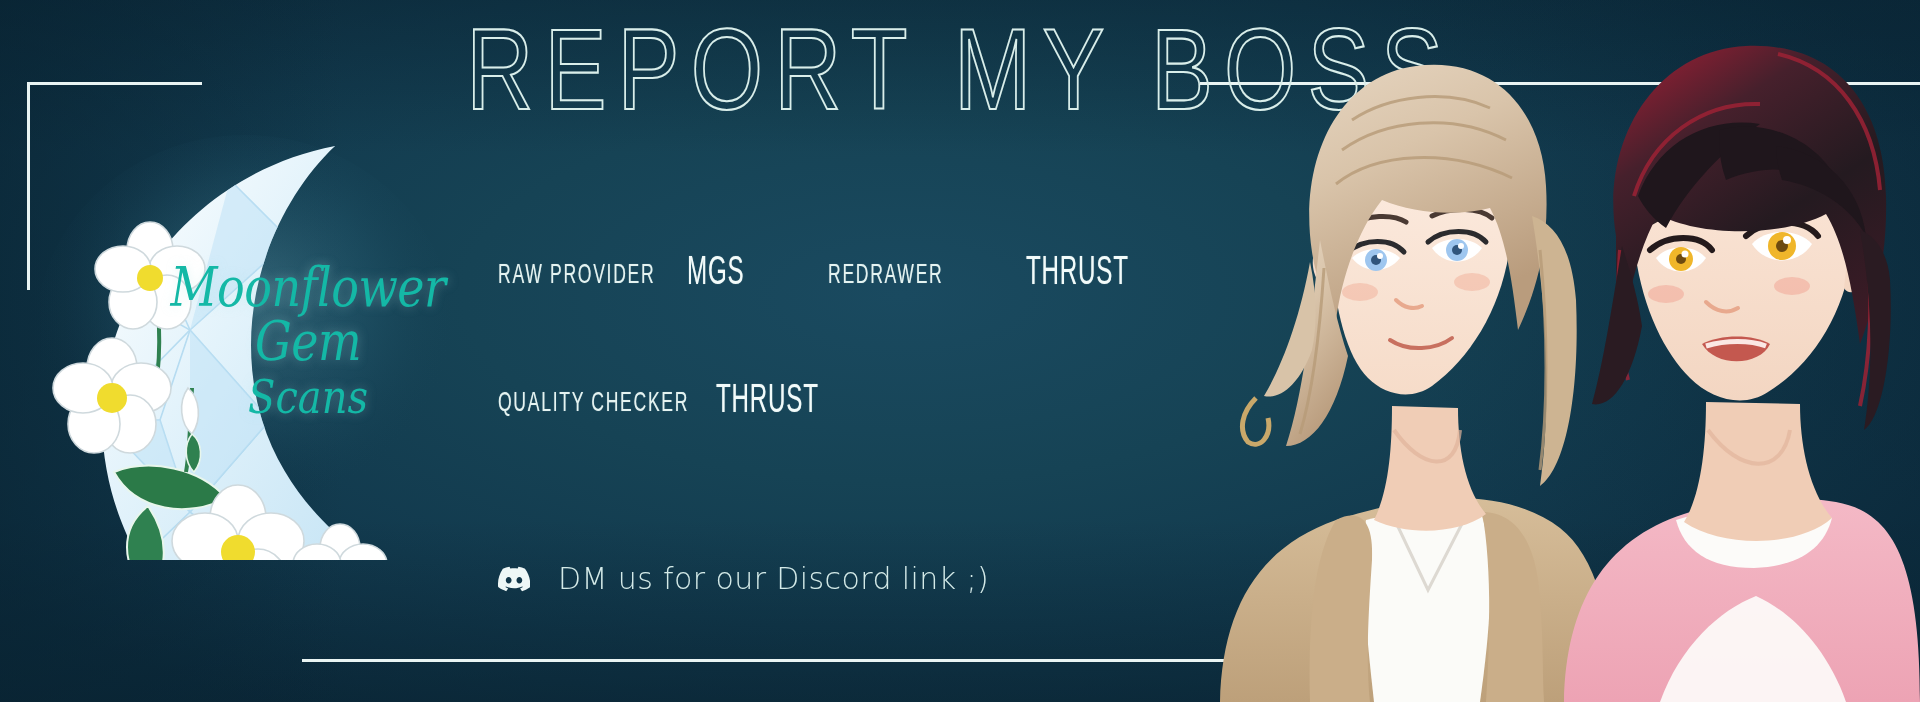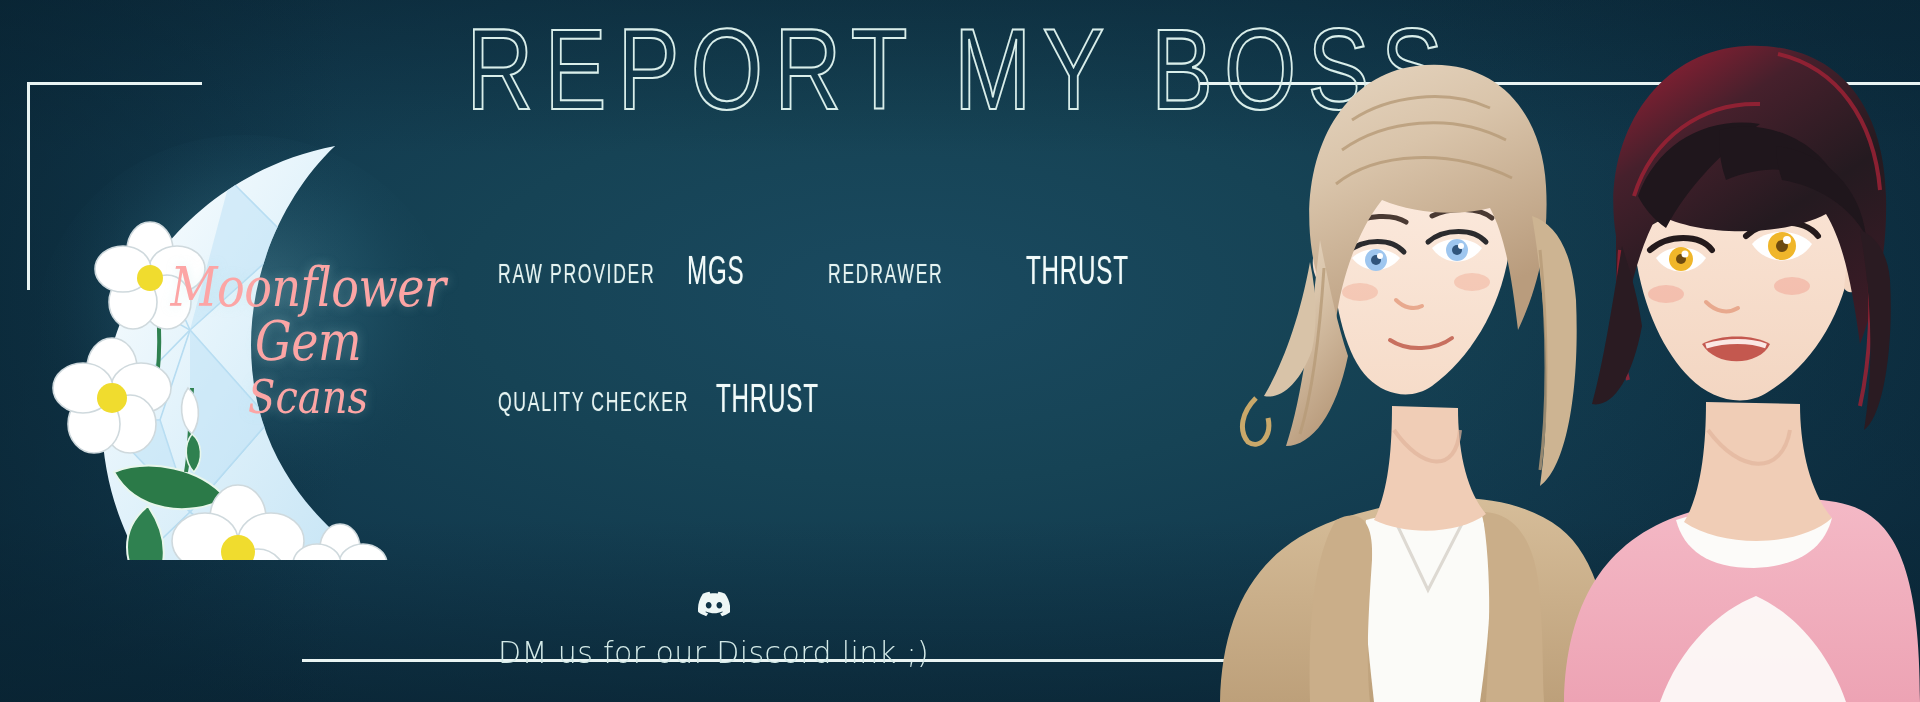--- a/index.html
+++ b/index.html
@@ -57,21 +57,21 @@
     white-space:nowrap;
     user-select:none;
   }
 
   
   .logo{position:absolute;left:40px;top:120px;width:430px;height:440px;}
   .logo svg{position:absolute;left:0;top:0;}
   .logo-text{
     position:absolute;left:118px;top:148px;width:300px;
     text-align:center;
-    color:#fca5a5;
+    color:#14b8a6;
     line-height:1;
     text-shadow:0 0 10px rgba(180,230,230,.35);
     pointer-events:none;
   }
   .logo-text .l1{
     display:block;
     font-family:"DejaVu Serif", serif;
     font-style:italic;
     font-weight:400;
     font-size:46px;
@@ -121,22 +121,22 @@
     transform-origin:left center;
     white-space:nowrap;
     margin-left:4px;
     text-shadow:0 0 1px rgba(240,252,251,.5);
   }
   .ccol.a .cvalue{margin-left:14px;}
   .ccol.b .cvalue{margin-left:18px;}
 
   
   .discord{
-    position:absolute;left:498px;top:588px;
-    display:flex;align-items:center;gap:15px;flex-direction:column;
+    position:absolute;left:498px;top:561px;
+    display:flex;align-items:center;gap:28px;
   }
   .discord .dtxt{
     font-family:"DejaVu Sans", sans-serif;
     font-size:30px;
     font-weight:300;
     letter-spacing:.4px;
     color:#d4eae8;
     white-space:nowrap;
   }
   .discord .dicon{display:block;width:32px;height:32px;}

